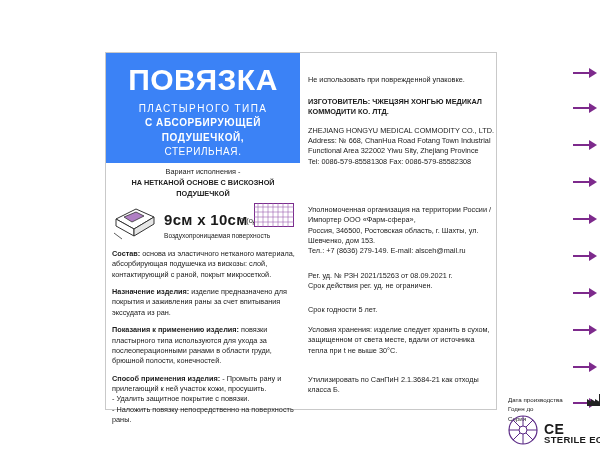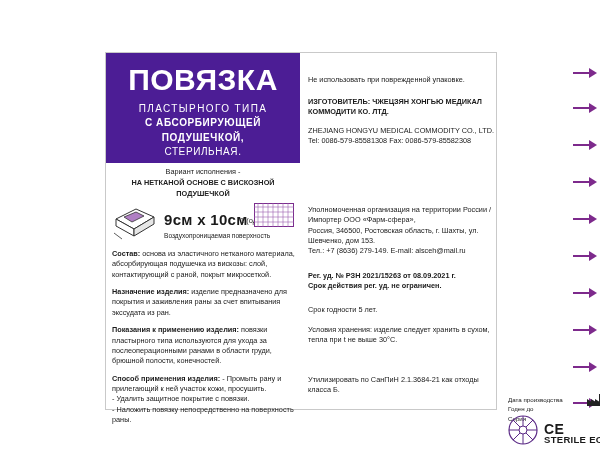--- a/index.html
+++ b/index.html
@@ -25,21 +25,21 @@
   .a5{top:214px}.a6{top:251px}.a7{top:288px}.a8{top:325px}
   .a9{top:362px}.a10{top:398px}
 
   
   .leftcol{
     position:absolute;left:0;top:0;width:194px;height:100%;
     box-sizing:border-box;
   }
   .purplebox{
     position:absolute;left:0;top:0;width:194px;height:110px;
-    background:#4c1d95;color:#fff;box-sizing:border-box;padding:10px 8px 6px 8px;
+    background:#3b82f6;color:#fff;box-sizing:border-box;padding:10px 8px 6px 8px;
     text-align:center;
   }
   .brand{
     font-size:30px;font-weight:bold;letter-spacing:0.5px;line-height:1;
     margin:2px 0 6px 0;
   }
   .sub1{font-size:10px;letter-spacing:1.4px;line-height:1.5;}
   .sub2{font-size:10px;font-weight:bold;letter-spacing:0.6px;line-height:1.45;}
   .sub3{font-size:10px;font-weight:normal;letter-spacing:0.6px;line-height:1.45;}
 
@@ -70,21 +70,21 @@
   
   .rightcol{
     position:absolute;left:200px;top:0;width:190px;height:100%;
     font-size:7.3px;line-height:1.42;
   }
   .rightcol p{margin:0 0 8px 0;}
   .rtop{position:absolute;left:2px;top:22px;width:186px;}
   .mfr{position:absolute;left:2px;top:44px;width:186px;}
   .mfr .h{font-weight:bold;}
   .auth{position:absolute;left:2px;top:152px;width:186px;}
-  .reg{position:absolute;left:2px;top:218px;width:186px;font-weight:bold;}
+  .reg{position:absolute;left:2px;top:218px;width:186px;}
   .shelf{position:absolute;left:2px;top:252px;width:186px;}
   .storage{position:absolute;left:2px;top:272px;width:186px;}
   .dispose{position:absolute;left:2px;top:322px;width:186px;}
 
   
   .iconstrip{
     position:absolute;left:200px;top:278px;width:190px;height:62px;
   }
   .datefields{
     position:absolute;left:2px;top:64px;width:76px;font-size:6.2px;line-height:1.5;
@@ -178,38 +178,40 @@
     </div>
   </div>
 
   <div class="rightcol">
 
     <div class="rtop">Не использовать при поврежденной упаковке.</div>
 
     <div class="mfr">
       <p class="h">ИЗГОТОВИТЕЛЬ: ЧЖЕЦЗЯН ХОНГЬЮ МЕДИКАЛ КОММОДИТИ КО. ЛТД.</p>
       <p style="margin-bottom:0">ZHEJIANG HONGYU MEDICAL COMMODITY CO., LTD.</p>
+      <p style="margin-bottom:0">Address: № 668, ChanHua Road Fotang Town Industrial Functional Area 322002 Yiwu Sity, Zhejiang Province</p>
       <p>Tel: 0086-579-85581308  Fax: 0086-579-85582308</p>
     </div>
 
     <div class="auth">
       <p style="margin-bottom:0">Уполномоченная организация на территории России / Импортер ООО «Фарм-сфера»,</p>
       <p style="margin-bottom:0">Россия, 346500, Ростовская область, г. Шахты, ул. Шевченко, дом 153.</p>
       <p>Тел.: +7 (8636) 279-149. E-mail: alsceh@mail.ru</p>
     </div>
 
     <div class="reg">
       <p style="margin-bottom:0">Рег. уд. № РЗН 2021/15263 от 08.09.2021 г.</p>
       <p>Срок действия рег. уд. не ограничен.</p>
     </div>
 
     <div class="shelf">Срок годности 5 лет.</div>
 
     <div class="storage">
       <p style="margin-bottom:0">Условия хранения: изделие следует хранить в сухом,</p>
+      <p style="margin-bottom:0">защищенном от света месте, вдали от источника</p>
       <p>тепла при t не выше 30°C.</p>
     </div>
 
     <div class="dispose">Утилизировать по СанПиН 2.1.3684-21 как отходы класса Б.</div>
 
     <div class="iconstrip">
 
       <div class="datefields">
         <div>
             <span class="lbl">Дата производства</span>

